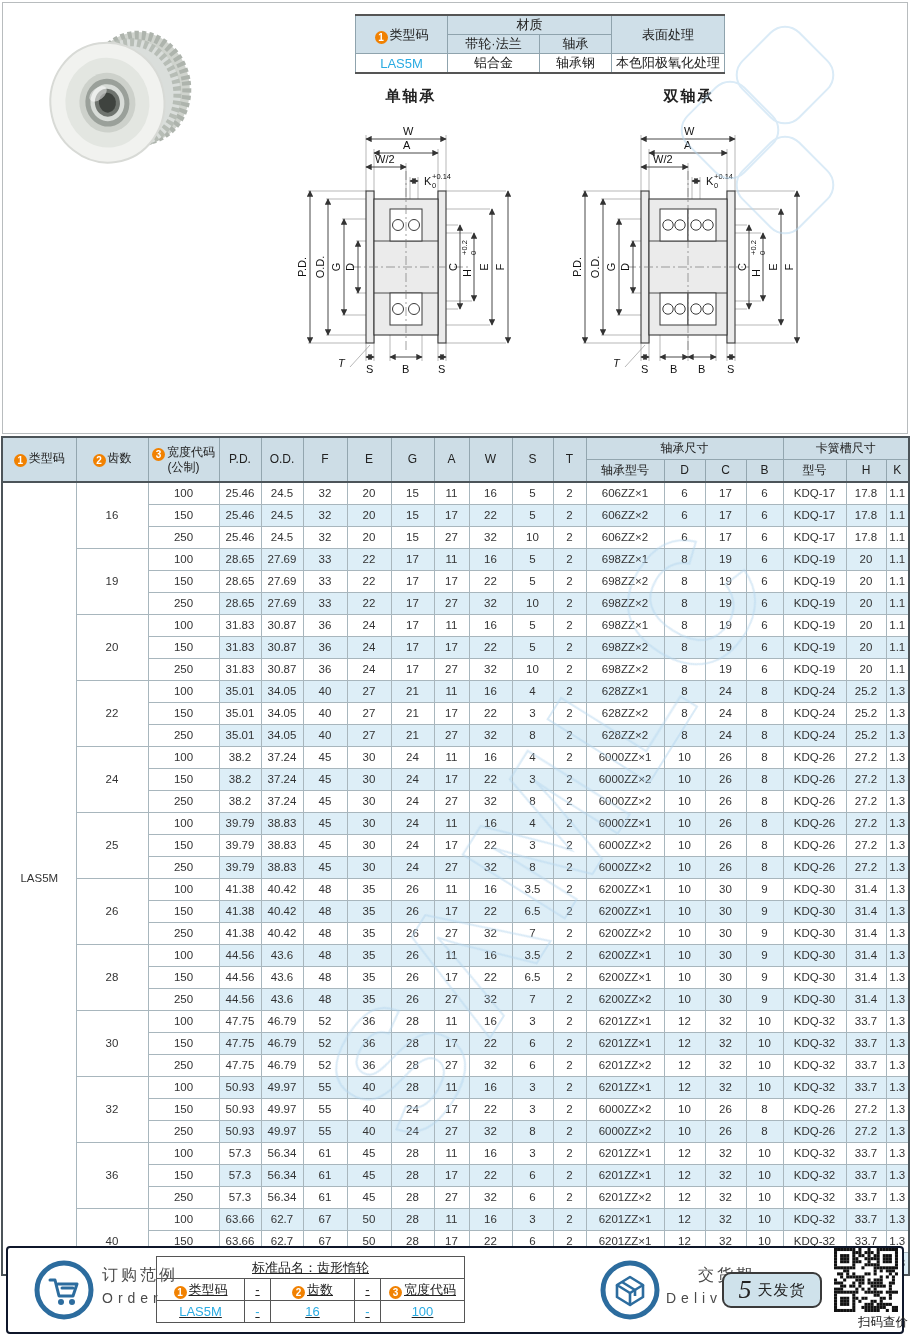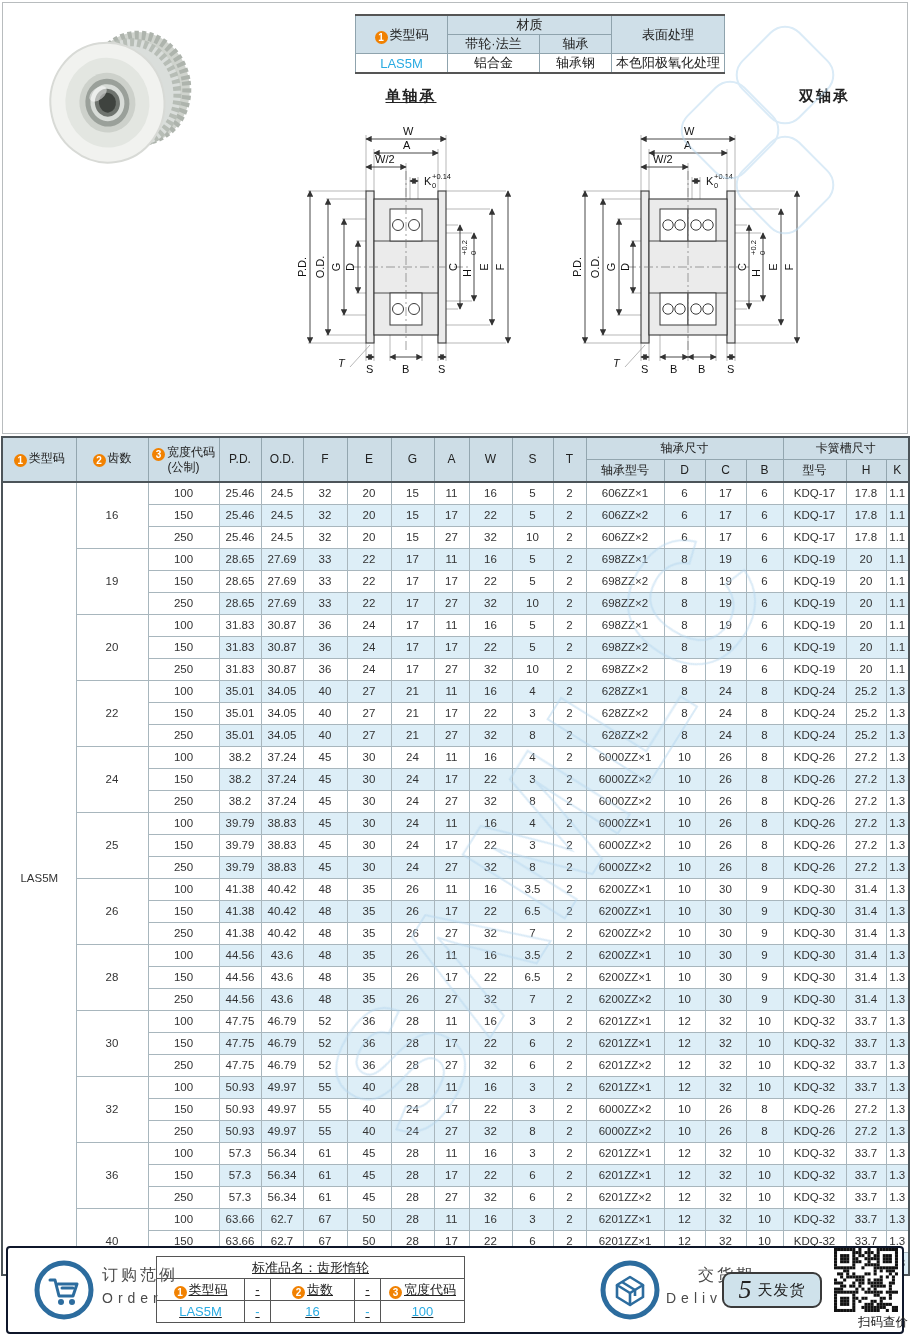--- a/index.html
+++ b/index.html
@@ -99,22 +99,22 @@
       </tr>
       <tr>
         <td class="blue">LAS5M</td>
         <td>铝合金</td>
         <td>轴承钢</td>
         <td>本色阳极氧化处理</td>
       </tr>
     </tbody>
       </table>
 
-    <div class="diag-title" style="left:283px;top:84px;text-decoration:underline;">单轴承</div>
-    <div class="diag-title" style="left:577px;top:84px;width:270px;text-align:right;">双轴承</div>
+    <div class="diag-title" style="left:283px;top:84px;">单轴承</div>
+    <div class="diag-title" style="left:551px;top:84px;width:270px;">双轴承</div>
 
     <svg style="position:absolute;left:283px;top:102px;" width="250" height="278" viewBox="0 0 250 278">
       <defs>
           <marker id="a1" viewBox="0 0 10 10" refX="9" refY="5" markerWidth="7" markerHeight="7" orient="auto-start-reverse">
             <path d="M0,0L10,5L0,10z" fill="#333"></path>
           </marker>
         </defs>
 
       <line class="ext" x1="80" y1="30" x2="80" y2="86"></line>
         <line class="ext" x1="160" y1="30" x2="160" y2="86"></line>

